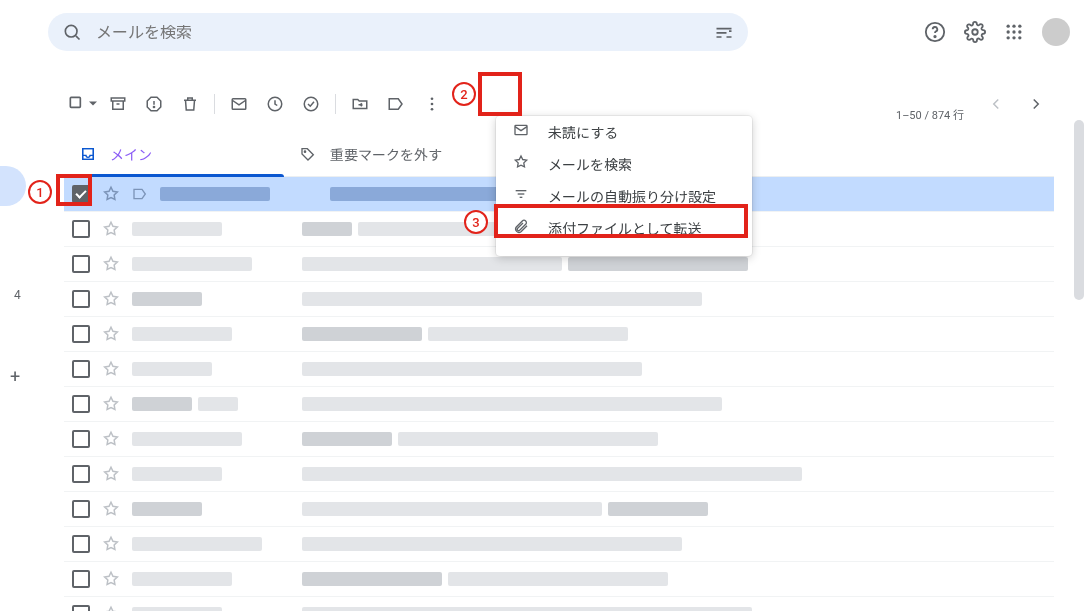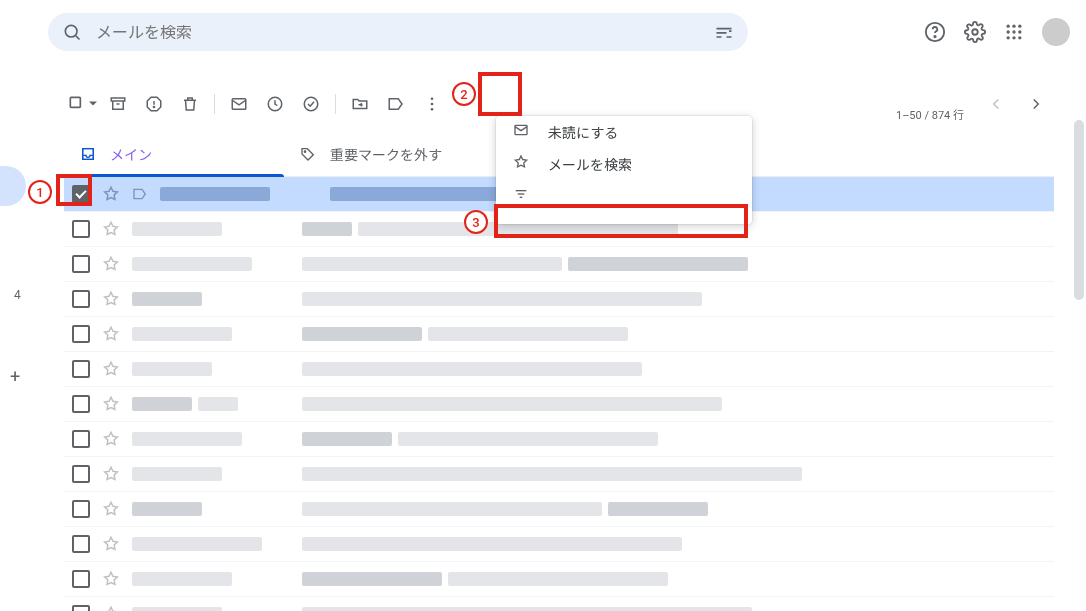--- a/index.html
+++ b/index.html
@@ -438,20 +438,29 @@
     <span>メールを検索</span>
   </div>
   <div class="menu-item">
     <span class="mi-icon">
         <svg width="16" height="16" viewBox="0 0 24 24" fill="#5f6368">
           <rect x="4" y="6" width="16" height="2"></rect>
           <rect x="7" y="11" width="10" height="2"></rect>
           <rect x="10" y="16" width="4" height="2"></rect>
         </svg>
       </span>
+    <span>メールの自動振り分け設定</span>
+  </div>
+  <div class="menu-item">
+    <span class="mi-icon">
+        <svg width="16" height="16" viewBox="0 0 24 24" fill="none" stroke="#5f6368" stroke-width="2">
+          <path d="M21 11.5l-9 9a5 5 0 0 1-7-7l9-9a3.5 3.5 0 0 1 5 5l-9 9a2 2 0 0 1-3-3l8-8"></path>
+        </svg>
+      </span>
+    <span>添付ファイルとして転送</span>
   </div>
 </div>
 
 <div class="scroll-thumb"></div>
 
 <div class="anno-circle" style="top:180px;left:28px">1</div>
 <div class="anno-box" style="top:174px;left:56px;width:36px;height:32px"></div>
 
 <div class="anno-circle" style="top:82px;left:452px">2</div>
 <div class="anno-box" style="top:72px;left:478px;width:44px;height:44px"></div>

